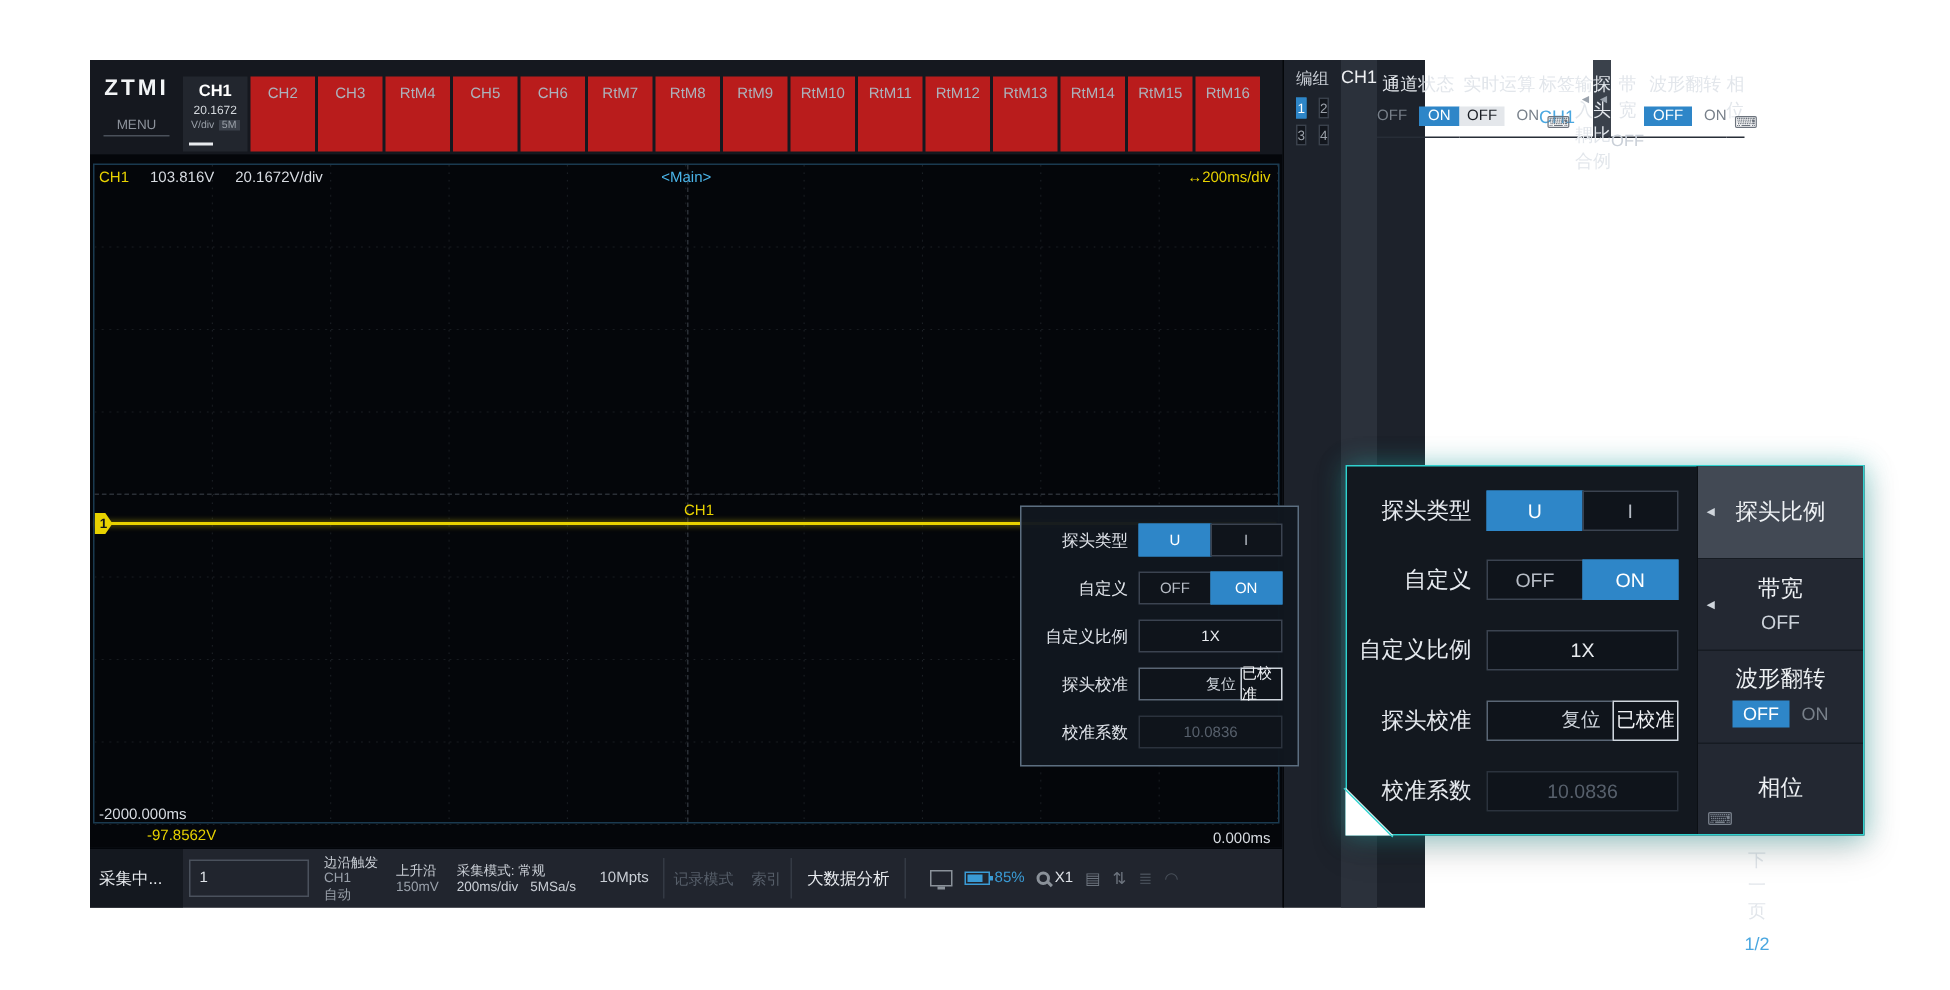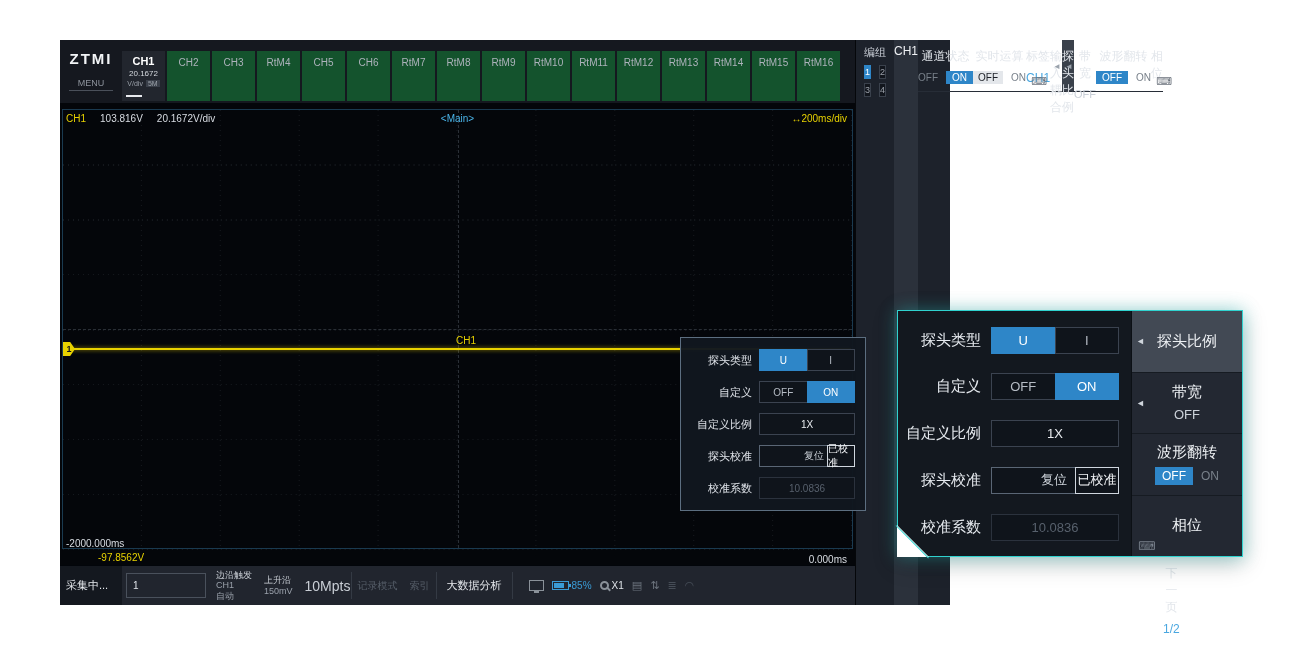--- a/index.html
+++ b/index.html
@@ -8,21 +8,21 @@
 
   .scope { position:absolute; left:60px; top:40px; width:890px; height:565px; background:#0a0d12; display:flex; }
   .scope-left { width:795px; display:flex; flex-direction:column; }
 
   
   .topbar { height:63px; background:#15181f; display:flex; }
   .logo-block { width:62px; padding-top:10px; text-align:center; }
   .logo { color:#f2f4f6; font-size:15px; font-weight:bold; letter-spacing:2px; }
   .menu-label { margin:11px auto 0; width:44px; color:#8d939c; font-size:9px; padding-bottom:2px; border-bottom:1px solid #4a505a; }
   .tabs { flex:1; display:flex; align-items:flex-end; gap:2px; padding:0 2px 2px 0; }
-  .tab { width:43px; height:50px; background:#14532d; color:#adb2bb; font-size:10px; text-align:center; padding-top:6px; flex:0 0 auto; }
+  .tab { width:43px; height:50px; background:#b91c1c; color:#adb2bb; font-size:10px; text-align:center; padding-top:6px; flex:0 0 auto; }
   .tab-active { background:#22262e; color:#fff; position:relative; padding-top:4px; }
   .tab-title { font-size:11px; font-weight:bold; }
   .tab-value { font-size:8px; color:#d5d9de; margin-top:2px; }
   .tab-sub { display:flex; justify-content:center; gap:3px; font-size:7px; color:#9aa0a9; margin-top:2px; }
   .tab-mem { background:#3a404a; padding:0 2px; }
   .tab-underline { position:absolute; left:4px; bottom:4px; width:16px; height:2px; background:#e8eaee; }
 
   
   .waveform { position:relative; height:462px; background:#04060a; }
   .grid-frame { position:absolute; left:2px; top:6px; right:2px; bottom:16px; border:1px solid #1a3a50; }
@@ -78,21 +78,21 @@
   .mi-next { margin-top:auto; border-bottom:none; height:48px; }
 
   
   .statusbar { height:40px; background:#21252e; border-top:1px solid #02050a; display:flex; align-items:stretch; color:#c9ced5; }
   .sb-seg { display:flex; flex-direction:column; justify-content:center; padding:0 6px; }
   .sb-acq { width:62px; background:#14181f; font-size:11px; color:#e6e9ed; }
   .sb-trigpos { width:80px; margin:7px 4px; border:1px solid #4a515c; flex-direction:row; align-items:center; padding:0 6px; font-size:10px; color:#dfe3e8; display:flex; }
   .sb-stack { font-size:9px; line-height:10.5px; text-align:left; }
   .sb-stack .dim2 { color:#9aa1ab; }
   .sb-line2 { display:flex; gap:8px; }
-  .sb-mem { width:52px; font-size:14px; text-align:center; }
+  .sb-mem { width:52px; font-size:10px; text-align:center; }
   .sb-sep { width:1px; background:#343a44; margin:6px 0; }
   .sb-dim { color:#565e69; font-size:10px; text-align:center; }
   .sb-bigdata { font-size:11px; color:#e8ebef; text-align:center; padding:0 10px; }
   .sb-icons { display:flex; align-items:center; gap:8px; padding:0 10px; margin-left:6px; }
   .ic-monitor { width:15px; height:11px; border:1px solid #8a9199; position:relative; }
   .ic-monitor:after { content:""; position:absolute; left:4px; bottom:-3px; width:5px; height:2px; background:#8a9199; }
   .battery { display:flex; align-items:center; gap:3px; color:#3a9bd5; font-size:10px; }
   .bat-shape { width:17px; height:9px; border:1px solid #3a9bd5; position:relative; padding:1px; }
   .bat-fill { width:80%; height:100%; background:#3a9bd5; }
   .bat-shape:after { content:""; position:absolute; right:-3px; top:2px; width:2px; height:3px; background:#3a9bd5; }
@@ -199,20 +199,27 @@
       <div class="sb-trigpos">1</div>
       <div class="sb-seg sb-stack">
         <div>边沿触发</div>
         <div class="dim2">CH1</div>
         <div class="dim2">自动</div>
       </div>
       <div class="sb-seg sb-stack">
         <div>上升沿</div>
         <div class="dim2">150mV</div>
       </div>
+      <div class="sb-seg sb-stack">
+        <div>采集模式: 常规</div>
+        <div class="sb-line2">
+          <span>200ms/div</span>
+          <span>5MSa/s</span>
+        </div>
+      </div>
       <div class="sb-seg sb-mem">10Mpts</div>
       <div class="sb-sep"></div>
       <div class="sb-seg sb-dim">记录模式</div>
       <div class="sb-seg sb-dim">索引</div>
       <div class="sb-sep"></div>
       <div class="sb-seg sb-bigdata">大数据分析</div>
       <div class="sb-sep"></div>
       <div class="sb-icons">
         <div class="ic-monitor"></div>
         <div class="battery">

